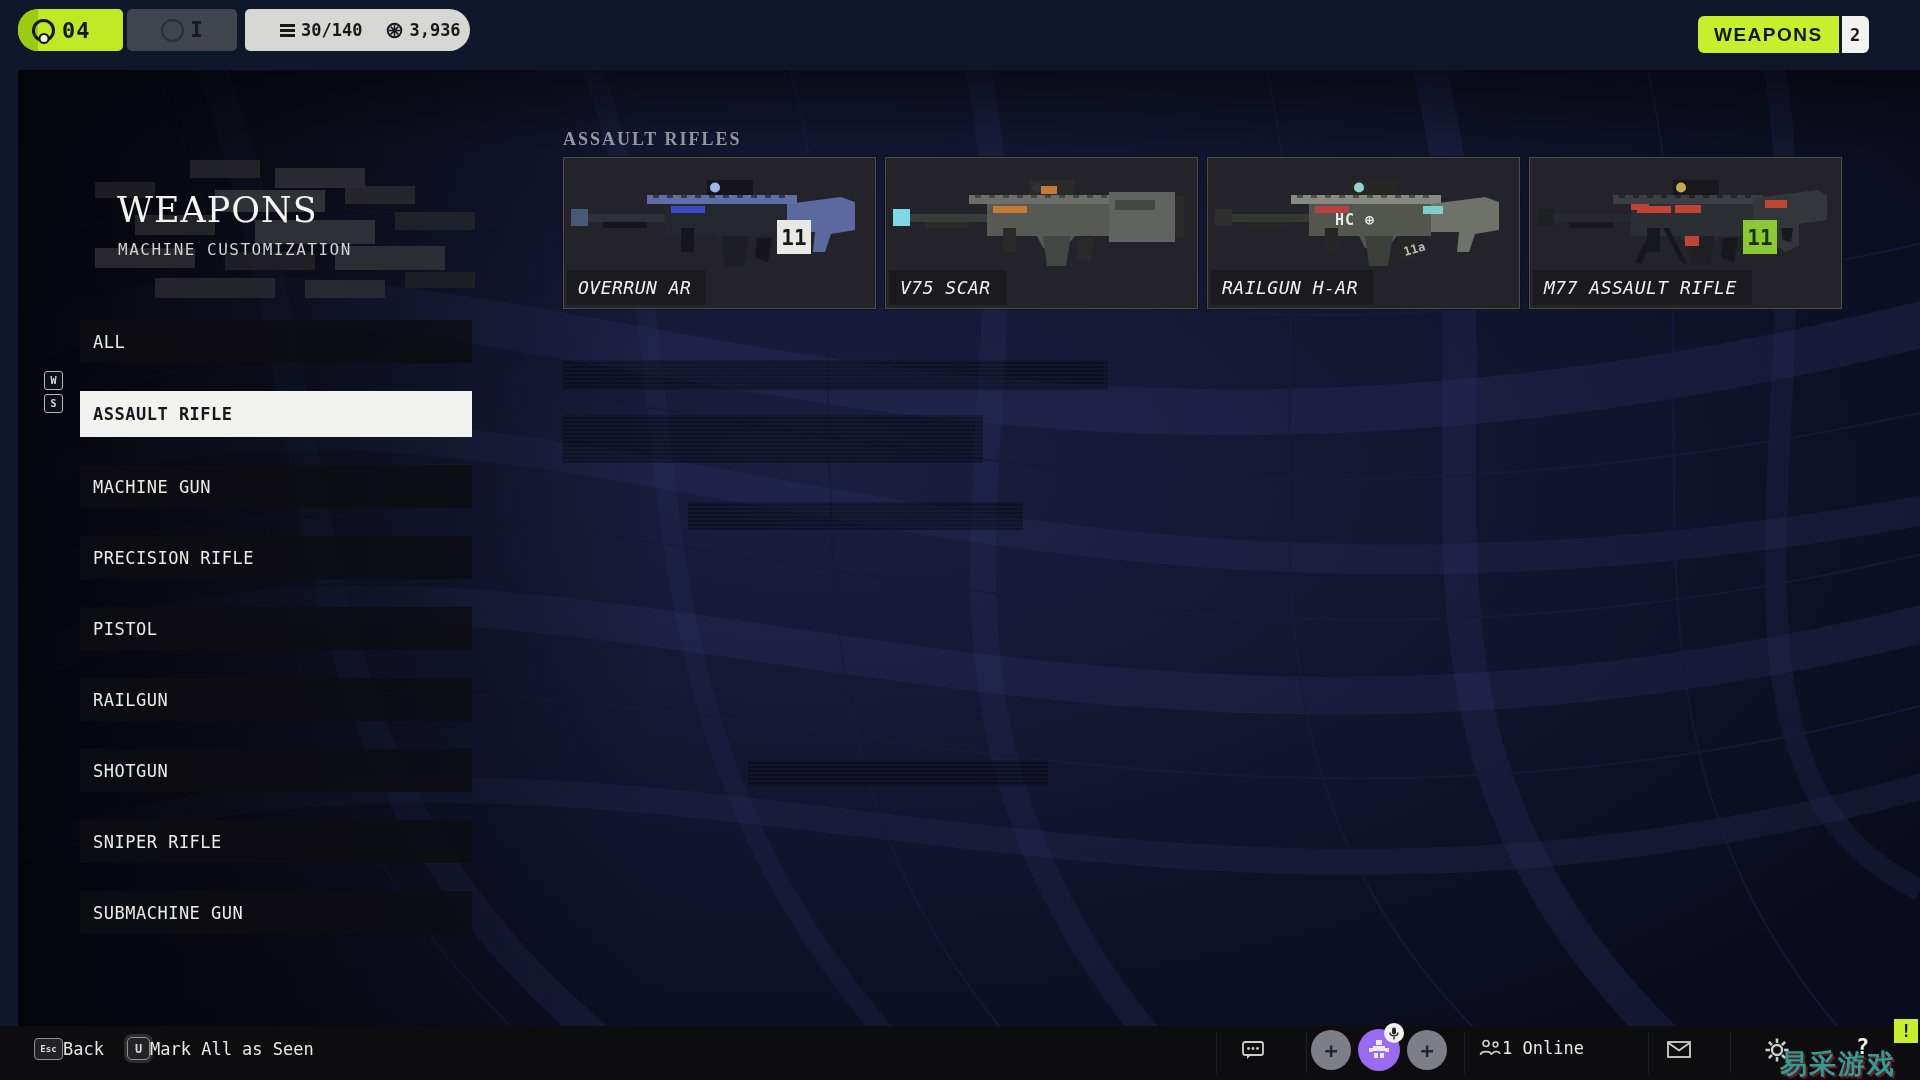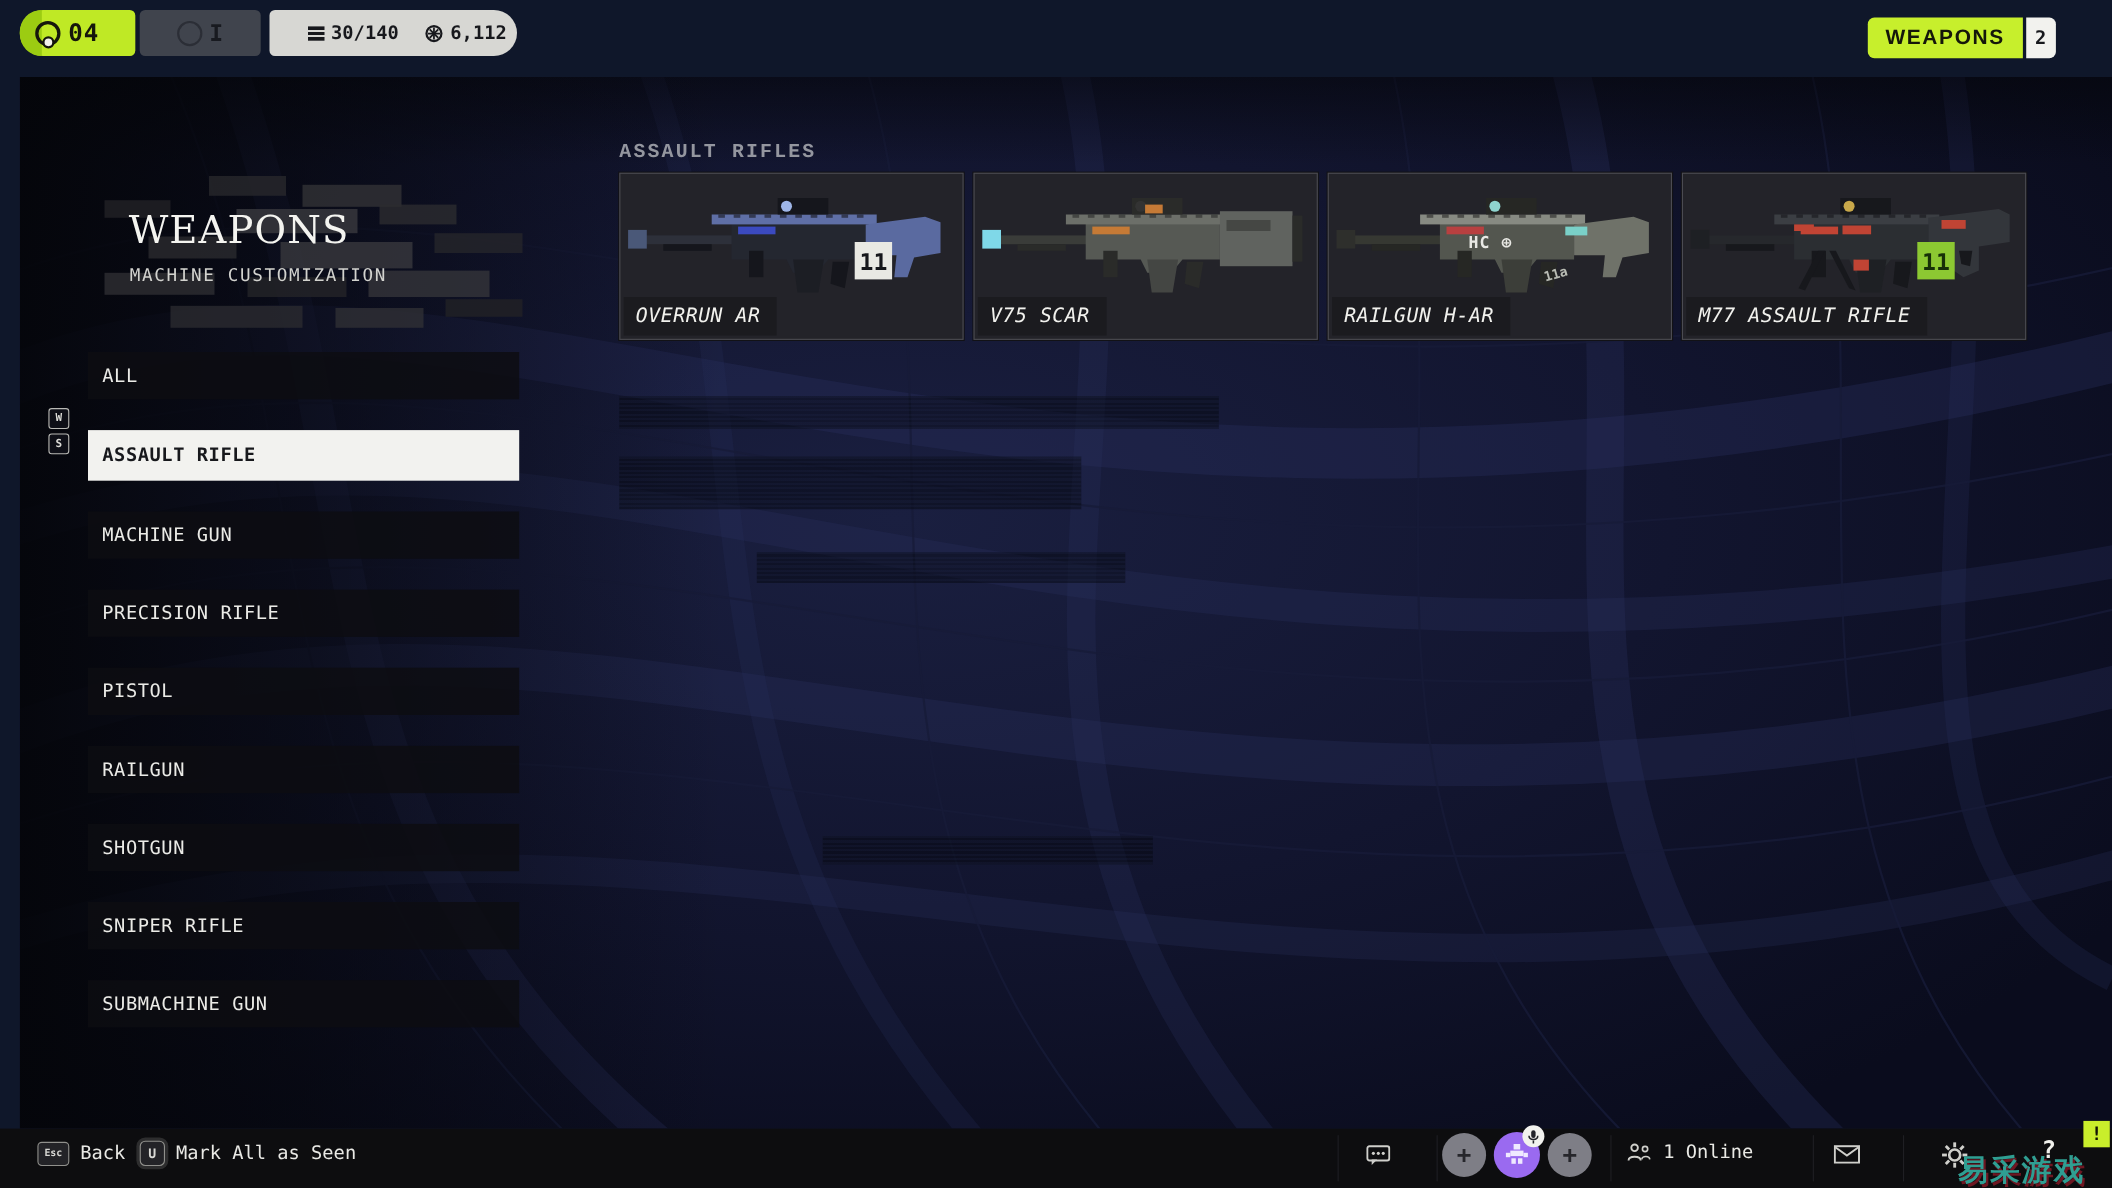--- a/index.html
+++ b/index.html
@@ -52,32 +52,32 @@
   .side-sub{left:118px;top:240px;color:#d2d2ce;font-size:16px;letter-spacing:1.5px;}
   .key-hints{left:44px;top:371px;display:flex;flex-direction:column;gap:4px;}
   .keycap-sm{width:17px;height:17px;border:1.5px solid #b9b9b5;border-radius:3px;background:rgba(20,22,30,.6);
     color:#dcdcd8;font-size:10px;font-weight:bold;display:flex;align-items:center;justify-content:center;}
   .category-list{left:80px;top:320px;width:392px;display:flex;flex-direction:column;gap:28px;}
   .side-item{height:43px;background:rgba(13,13,18,.85);color:#ebebe7;display:flex;align-items:center;
     padding-left:13px;font-size:17px;letter-spacing:.5px;cursor:pointer;}
   .side-item.selected{height:46px;background:#f2f2ef;color:#17181c;font-weight:bold;}
 
   
-  .section-title{left:563px;top:129px;color:#94969f;font-family:Liberation Mono, monospace;
+  .section-title{left:563px;top:129px;color:#94969f;font-family:Liberation Serif, serif;
     font-weight:bold;font-size:18px;letter-spacing:2px;}
   .cards-row{left:563px;top:157px;display:flex;gap:9px;}
   .weapon-card{position:relative;width:313px;height:152px;background:#232329;
     border:1px solid #4b4b52;box-shadow:0 0 0 1px #121216;box-sizing:border-box;cursor:pointer;}
   .weapon-card svg{position:absolute;left:5px;top:4px;}
   .card-label{position:absolute;left:3px;bottom:3px;background:#1b1b1f;color:#f1f1ed;
     font-size:18px;letter-spacing:.5px;padding:7px 15px 7px 11px;white-space:nowrap;font-style:italic;}
 
   
   .bottom-bar{left:0;top:1026px;width:1920px;height:54px;background:#0d0d0f;}
-  .bb-item{position:absolute;display:flex;align-items:center;gap:10px;color:#e9e9e5;font-size:17px;}
+  .bb-item{position:absolute;display:flex;align-items:center;color:#e9e9e5;font-size:17px;}
   .keycap{border:1.5px solid #90908c;border-radius:4px;background:#232327;color:#d8d8d4;
     display:flex;align-items:center;justify-content:center;font-weight:bold;}
   .keycap.esc{width:27px;height:20px;font-size:9px;}
   .keycap.u{width:21px;height:21px;font-size:12px;box-shadow:0 0 0 3px rgba(144,144,140,.25);border-radius:5px;}
   .bb-div{position:absolute;top:6px;width:1px;height:42px;background:#1f1f23;}
   .circle-btn{position:absolute;top:1030px;width:40px;height:40px;border-radius:50%;background:#7e7e86;
     display:flex;align-items:center;justify-content:center;color:#26262b;font-size:22px;font-weight:bold;cursor:pointer;}
   .circle-btn.purple{background:#9a6af0;}
   .mic-badge{position:absolute;left:1384px;top:1023px;width:20px;height:20px;border-radius:50%;
     background:#f2f2ee;display:flex;align-items:center;justify-content:center;z-index:3;}
@@ -145,21 +145,21 @@
     <div class="stat-cell">
       <svg class="icon" width="17" height="17" viewBox="0 0 17 17">
         <circle cx="8.5" cy="8.5" r="6.8" fill="none" stroke="#17181c" stroke-width="2"></circle>
         <g stroke="#17181c" stroke-width="1.6">
           <line x1="8.5" y1="3" x2="8.5" y2="14"></line>
             <line x1="3" y1="8.5" x2="14" y2="8.5"></line>
           <line x1="4.6" y1="4.6" x2="12.4" y2="12.4"></line>
             <line x1="12.4" y1="4.6" x2="4.6" y2="12.4"></line>
         </g>
       </svg>
-      <span>6,112</span>
+      <span>3,936</span>
     </div>
   </div>
 
   <div class="abs weapons-tab">
     <div class="tab-main">WEAPONS</div>
     <div class="tab-count">2</div>
   </div>
 
   <div class="abs glitch-blocks" id="glitch-blocks">
       <div style="left: 95px; top: 0px; width: 70px; height: 18px; background: rgb(40, 40, 44); opacity: 0.8;"></div>

